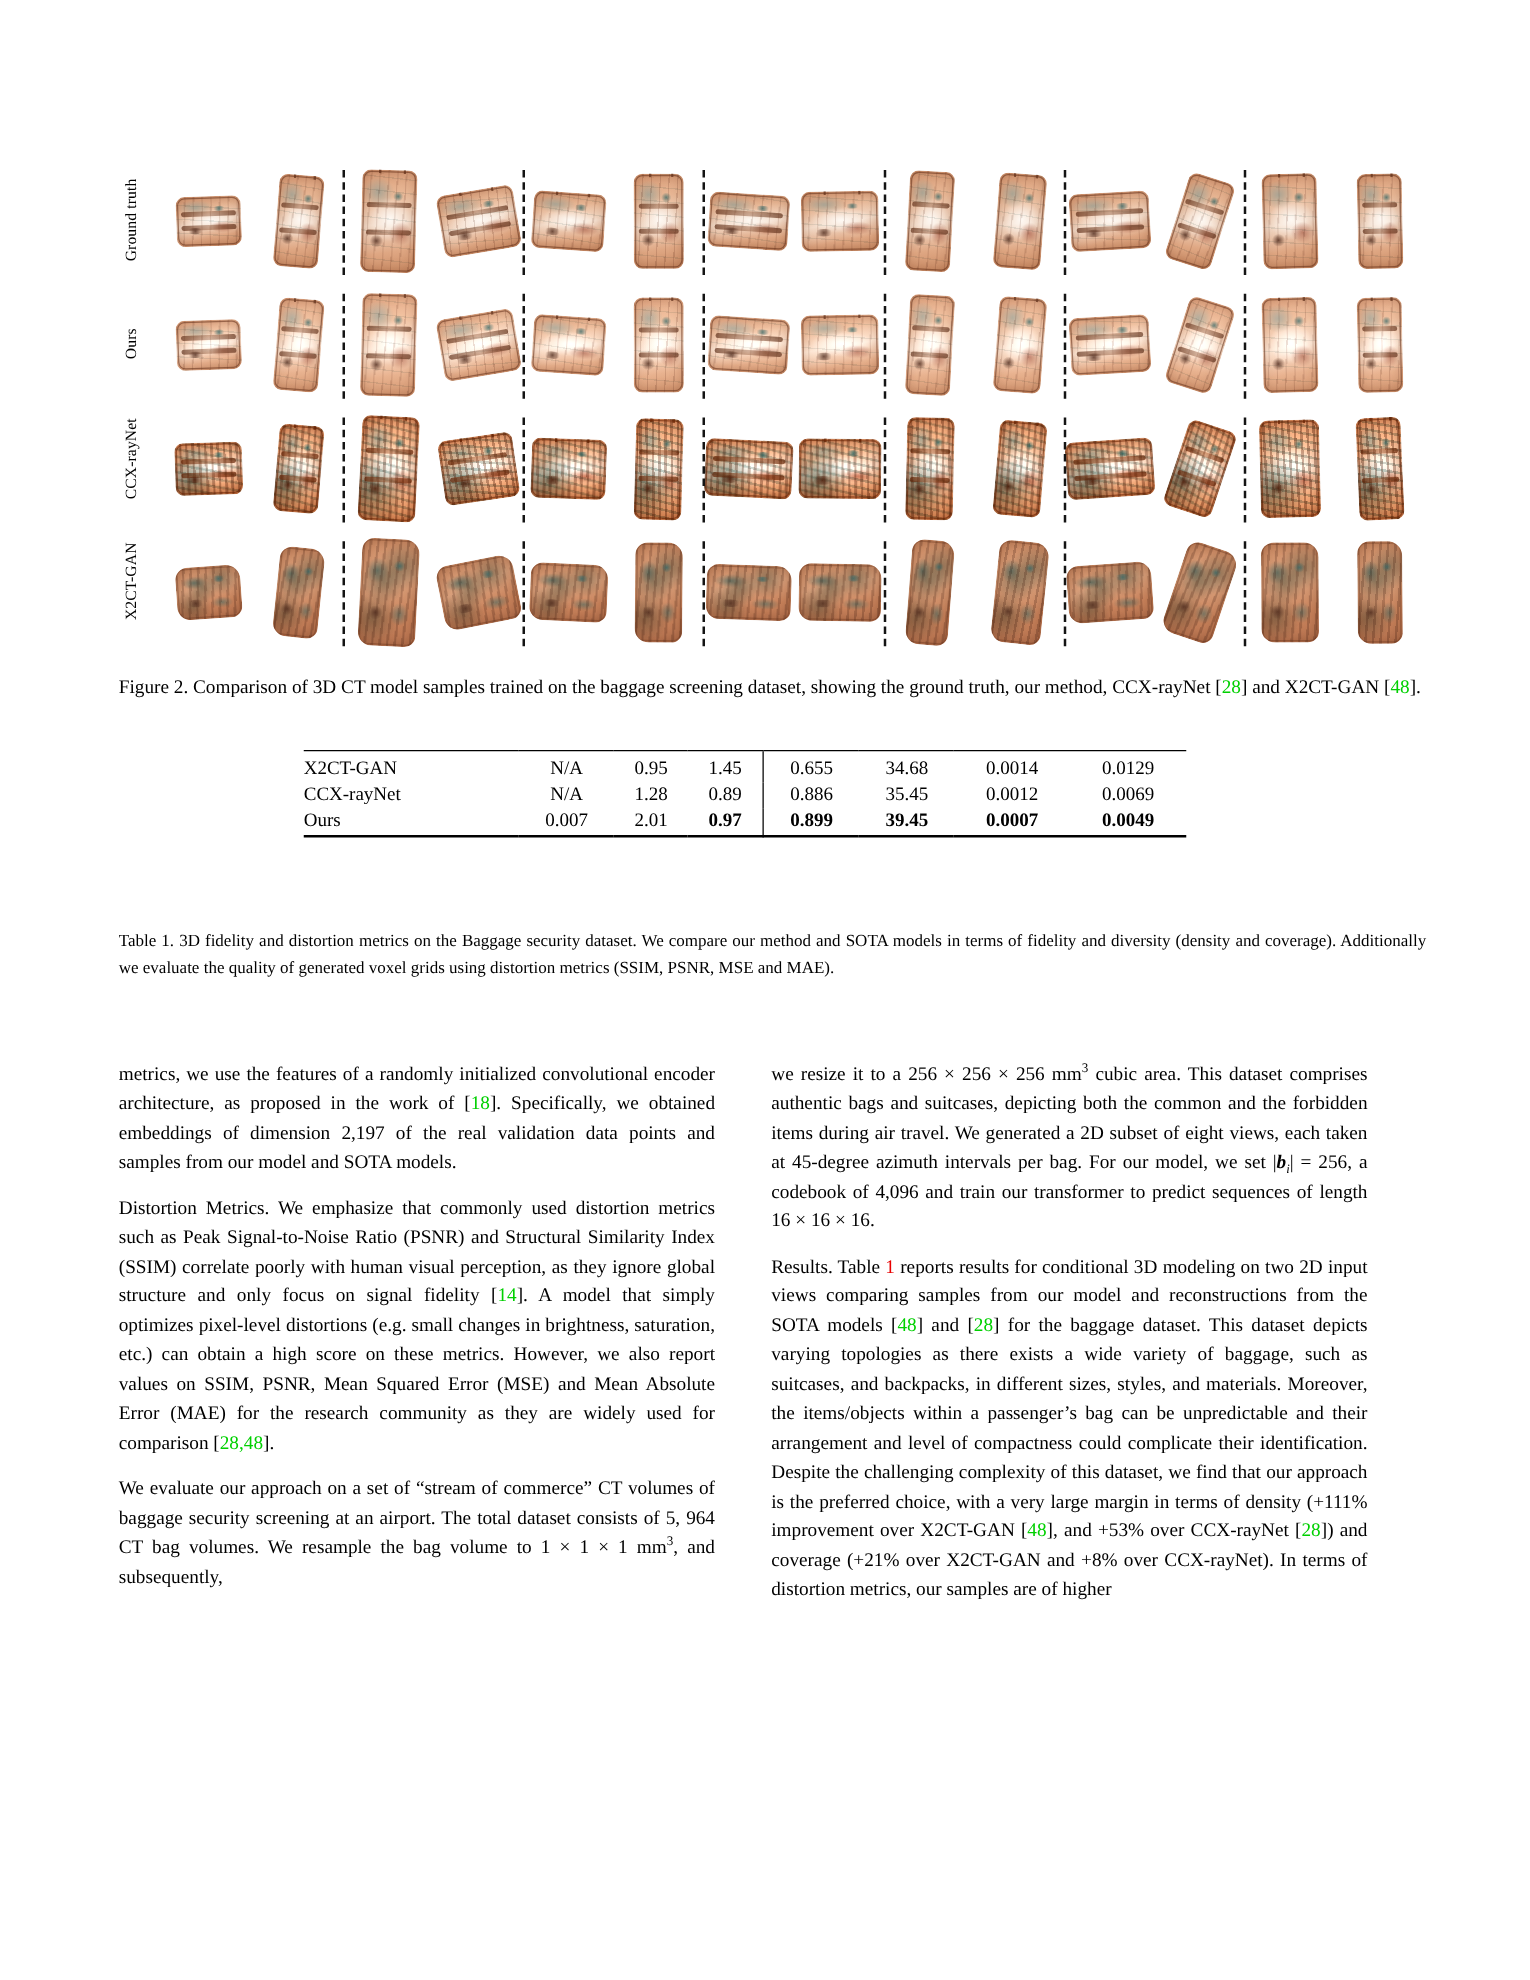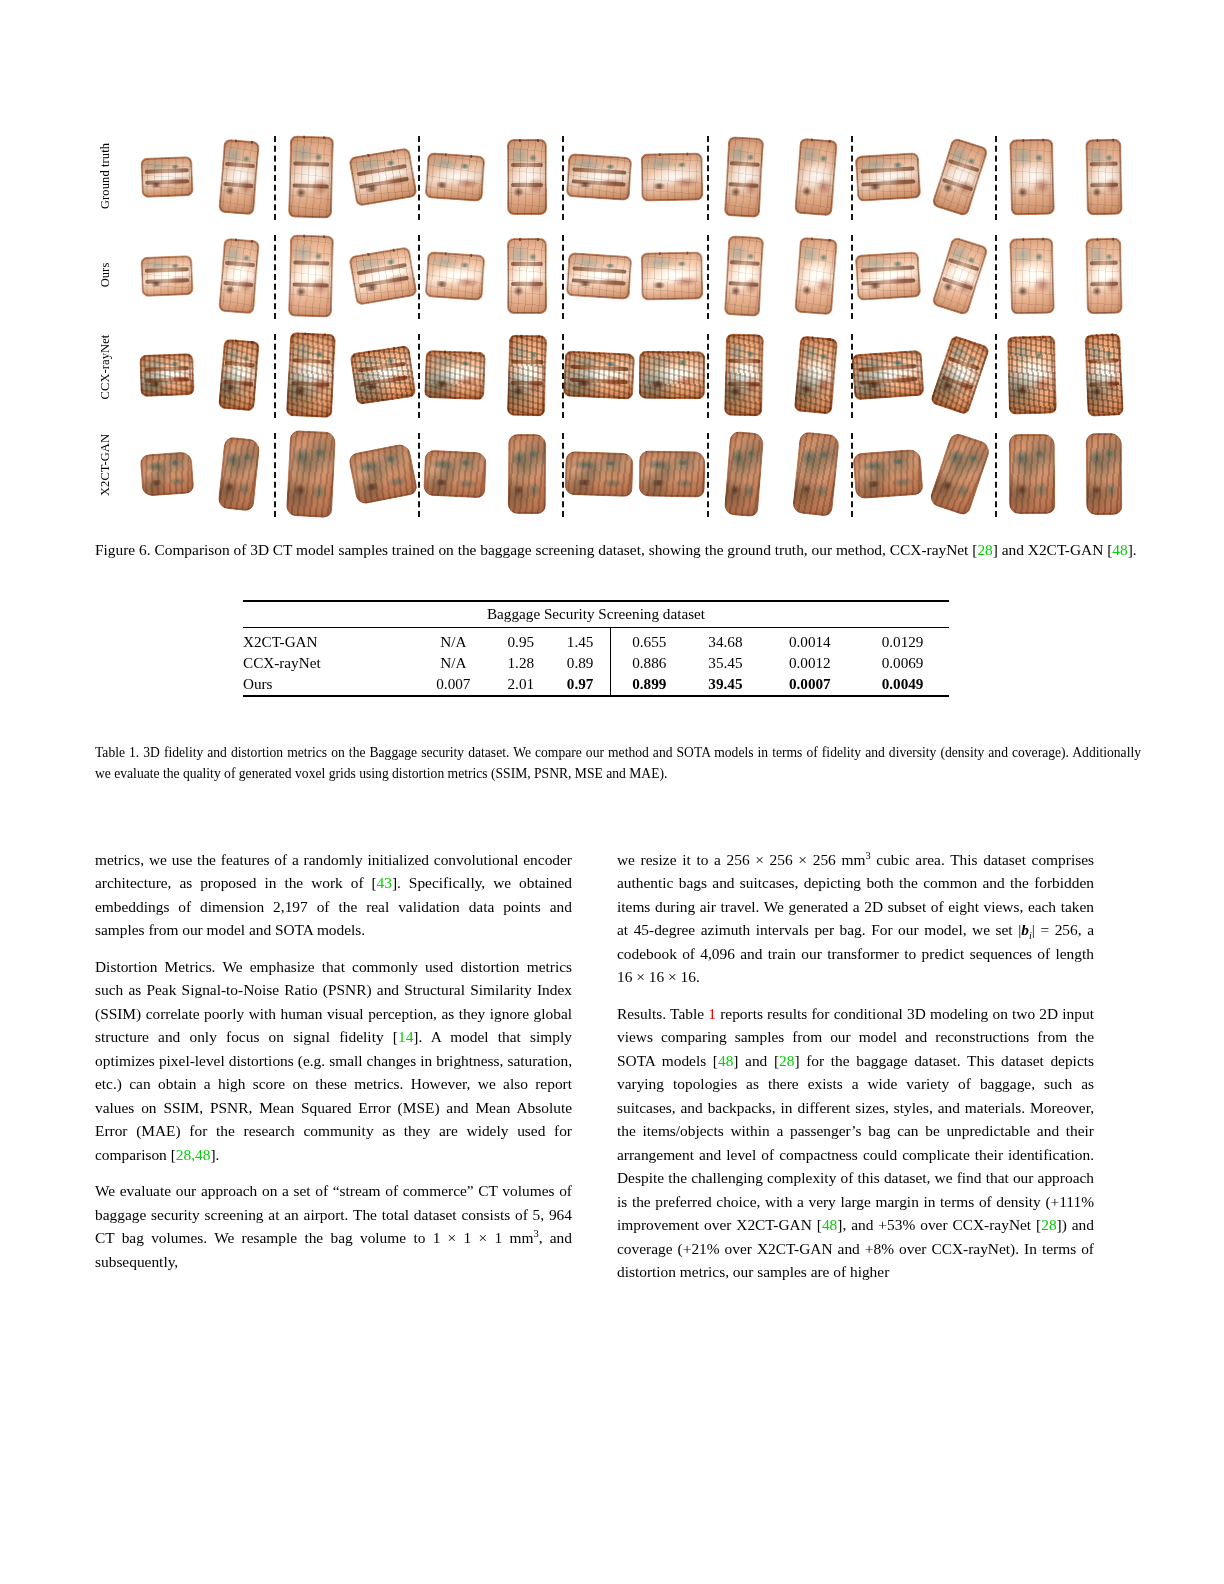--- a/index.html
+++ b/index.html
@@ -728,29 +728,26 @@
         <div class="sep" style="left: 719.714px; top: 206px;"></div>
         <div class="sep" style="left: 719.714px; top: 305px;"></div>
         <div class="sep" style="left: 863.857px; top: 8px;"></div>
         <div class="sep" style="left: 863.857px; top: 107px;"></div>
         <div class="sep" style="left: 863.857px; top: 206px;"></div>
         <div class="sep" style="left: 863.857px; top: 305px;"></div>
       </div>
   </div>
 
   <div class="fig-caption">
-    <span>Figure 6.</span><span> Comparison of 3D CT model samples trained on the baggage screening dataset, showing the ground truth, our method, CCX-rayNet [</span><span class="cite">28</span><span>] and X2CT-GAN [</span><span class="cite">48</span><span>].</span>
+    <span>Figure 2.</span><span> Comparison of 3D CT model samples trained on the baggage screening dataset, showing the ground truth, our method, CCX-rayNet [</span><span class="cite">28</span><span>] and X2CT-GAN [</span><span class="cite">48</span><span>].</span>
   </div>
 
   <div class="table-wrap">
     <table class="metrics">
       <tbody>
-          <tr>
-        <td class="grp-title rule-thick" colspan="8">Baggage Security Screening dataset</td>
-      </tr>
 
       <tr class="body-row first">
         <td class="m rule-thin">X2CT-GAN</td>
         <td class="v rule-thin">N/A</td>
         <td class="v rule-thin">0.95</td>
         <td class="v rule-thin">1.45</td>
         <td class="v rule-thin vbar">0.655</td>
         <td class="v rule-thin">34.68</td>
         <td class="v rule-thin">0.0014</td>
         <td class="v rule-thin">0.0129</td>
@@ -783,21 +780,21 @@
       </tr>
     </tbody>
       </table>
   </div>
 
   <div class="tbl-caption">
     <span>Table 1.</span><b> 3D fidelity and distortion metrics on the Baggage security dataset.</b><span> We compare our method and SOTA models in terms of fidelity and diversity (density and coverage). Additionally we evaluate the quality of generated voxel grids using distortion metrics (SSIM, PSNR, MSE and MAE).</span>
   </div>
 
   <div class="col left">
-    <p><span>metrics, we use the features of a randomly initialized convolutional encoder architecture, as proposed in the work of [</span><span class="cite">43</span><span>]. Specifically, we obtained embeddings of dimension 2,197 of the real validation data points and samples from our model and SOTA models.</span></p>
+    <p><span>metrics, we use the features of a randomly initialized convolutional encoder architecture, as proposed in the work of [</span><span class="cite">18</span><span>]. Specifically, we obtained embeddings of dimension 2,197 of the real validation data points and samples from our model and SOTA models.</span></p>
 
     <p><b>Distortion Metrics.</b><span> We emphasize that commonly used distortion metrics such as Peak Signal-to-Noise Ratio (PSNR) and Structural Similarity Index (SSIM) correlate poorly with human visual perception, as they ignore global structure and only focus on signal fidelity [</span><span class="cite">14</span><span>]. A model that simply optimizes pixel-level distortions (e.g. small changes in brightness, saturation, etc.) can obtain a high score on these metrics. However, we also report values on SSIM, PSNR, Mean Squared Error (MSE) and Mean Absolute Error (MAE) for the research community as they are widely used for comparison [</span><span class="cite">28,48</span><span>].</span></p>
 
 
     <p><span>We evaluate our approach on a set of “stream of commerce” CT volumes of baggage security screening at an airport. The total dataset consists of 5, 964 CT bag volumes. We resample the bag volume to 1 × 1 × 1 mm</span><sup>3</sup><span>, and subsequently,</span></p>
   </div>
 
   <div class="col right">
     <p><span>we resize it to a 256 × 256 × 256 mm</span><sup>3</sup><span> cubic area. This dataset comprises authentic bags and suitcases, depicting both the common and the forbidden items during air travel. We generated a 2D subset of eight views, each taken at 45-degree azimuth intervals per bag. For our model, we set </span><span>|<span class="bi">b</span><sub class="mathi">i</sub>|</span><span> = 256, a codebook of 4,096 and train our transformer to predict sequences of length 16 × 16 × 16.</span></p>
 

